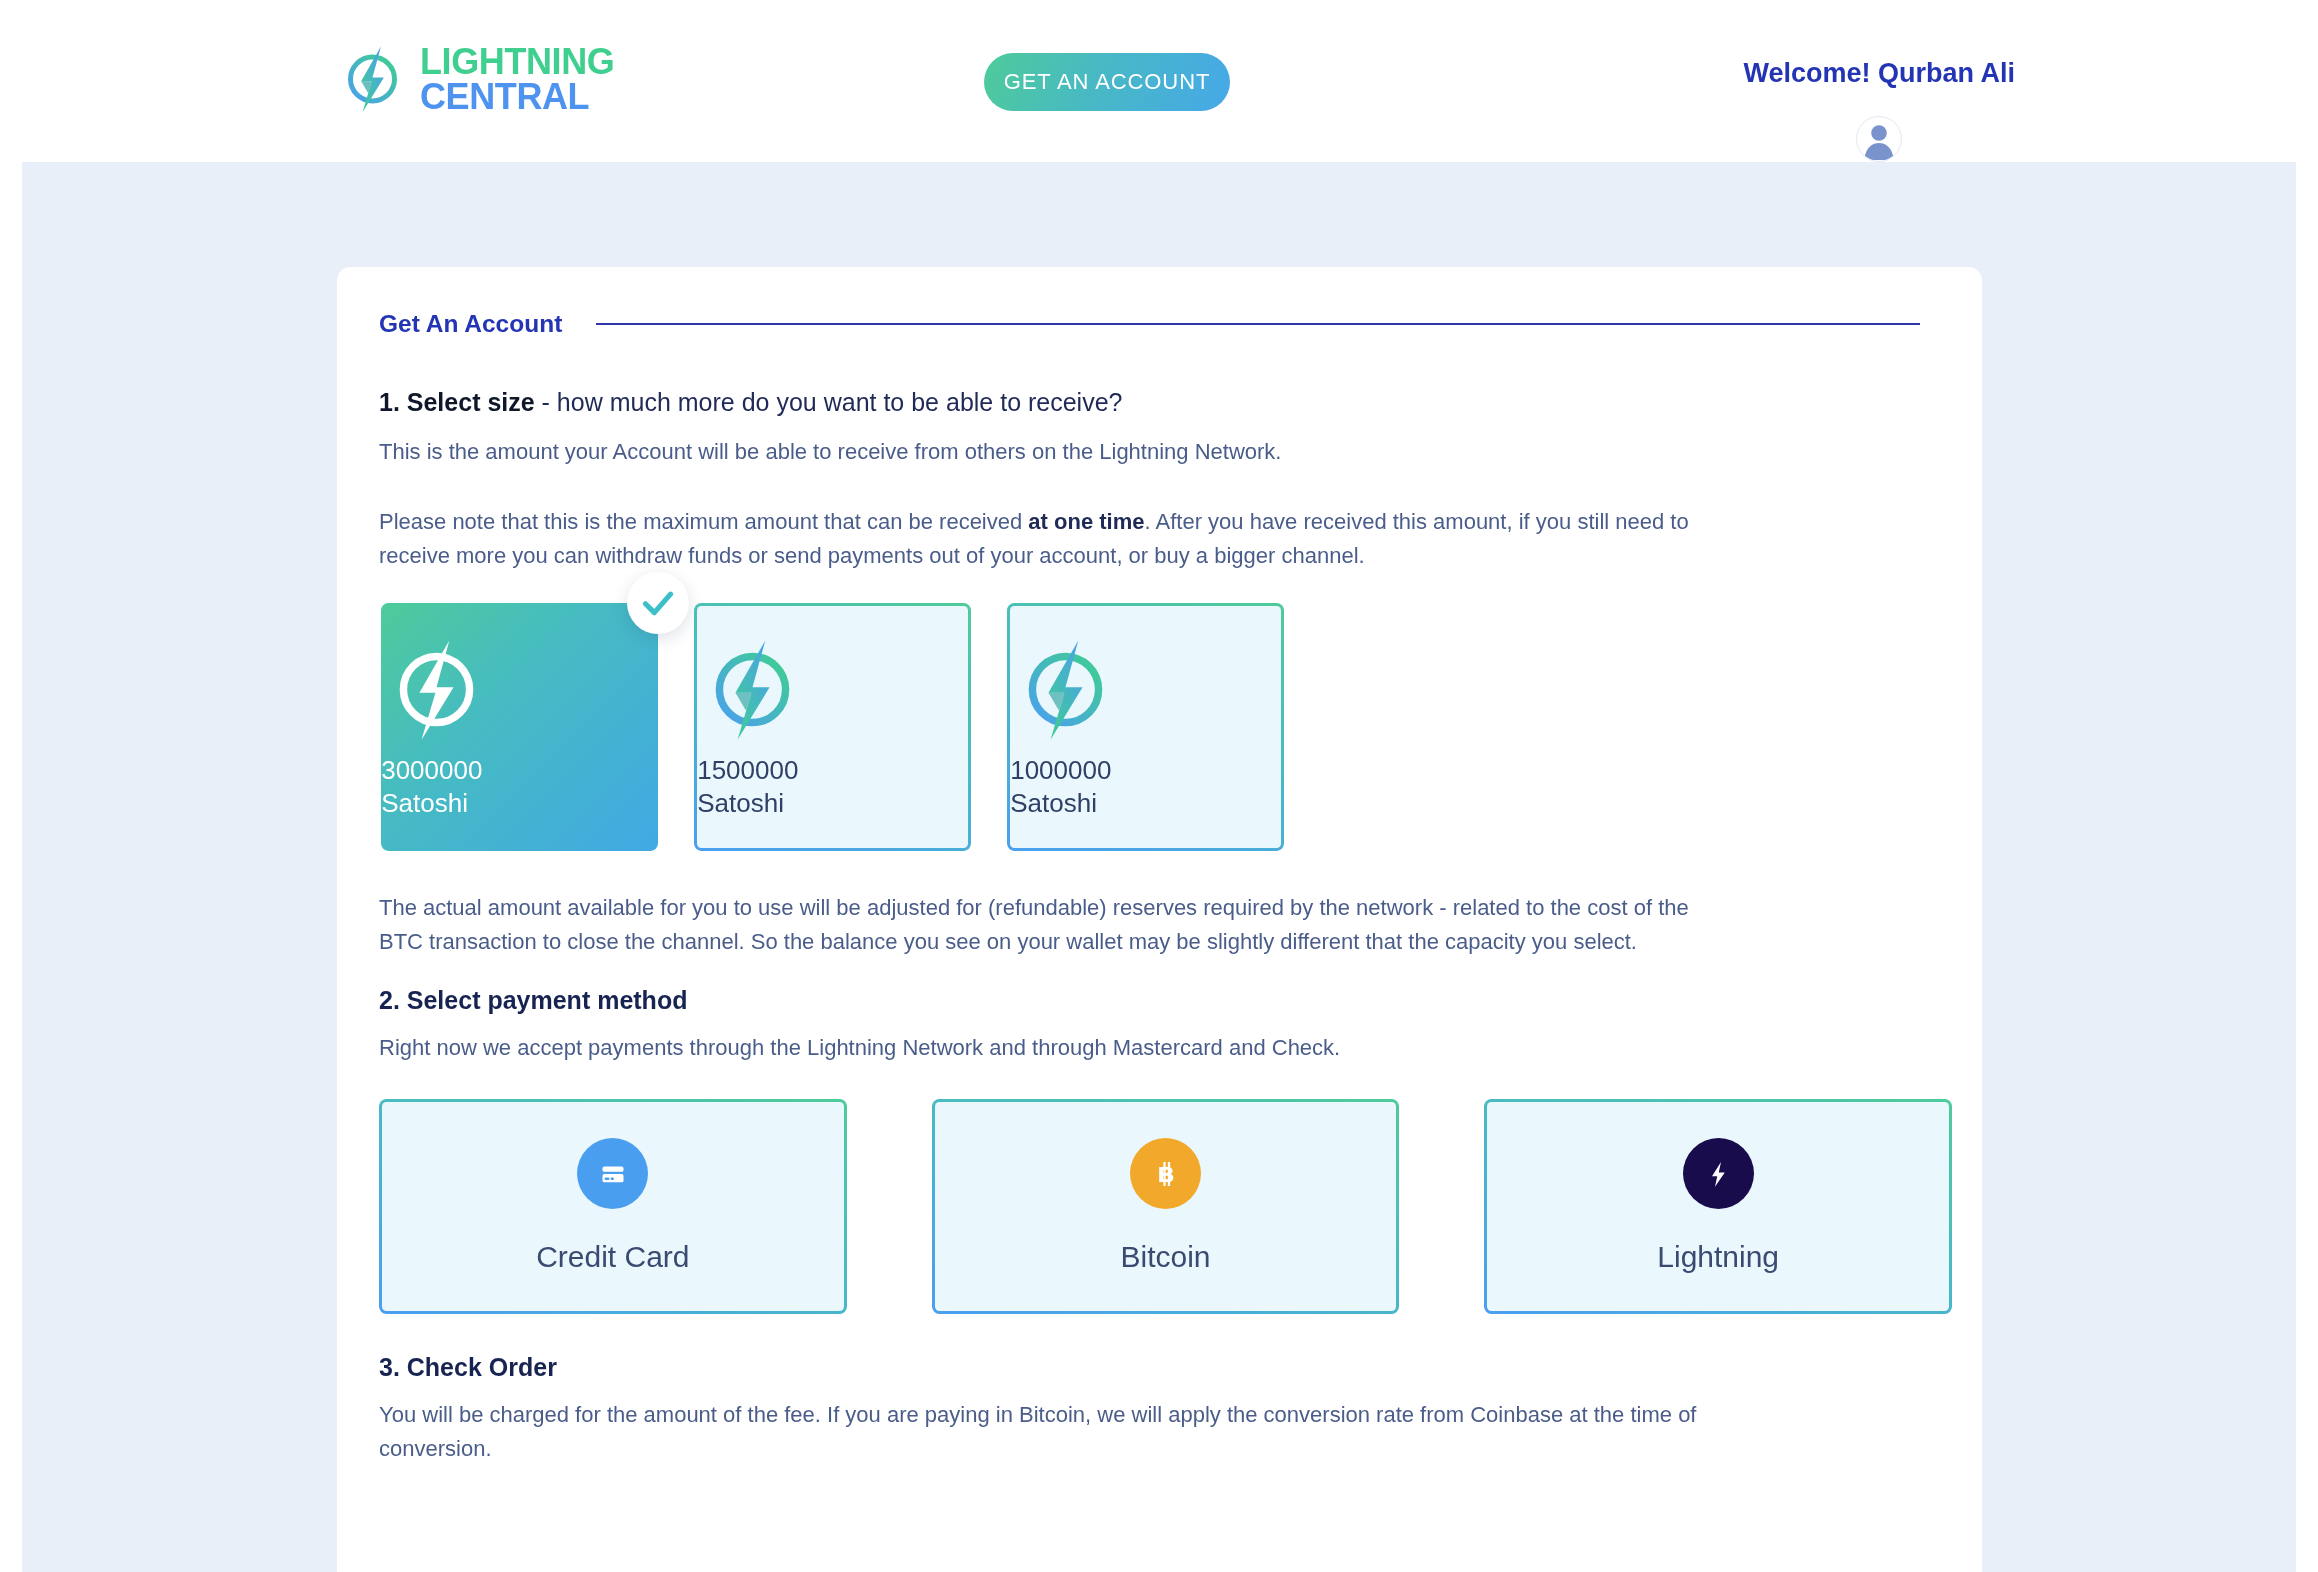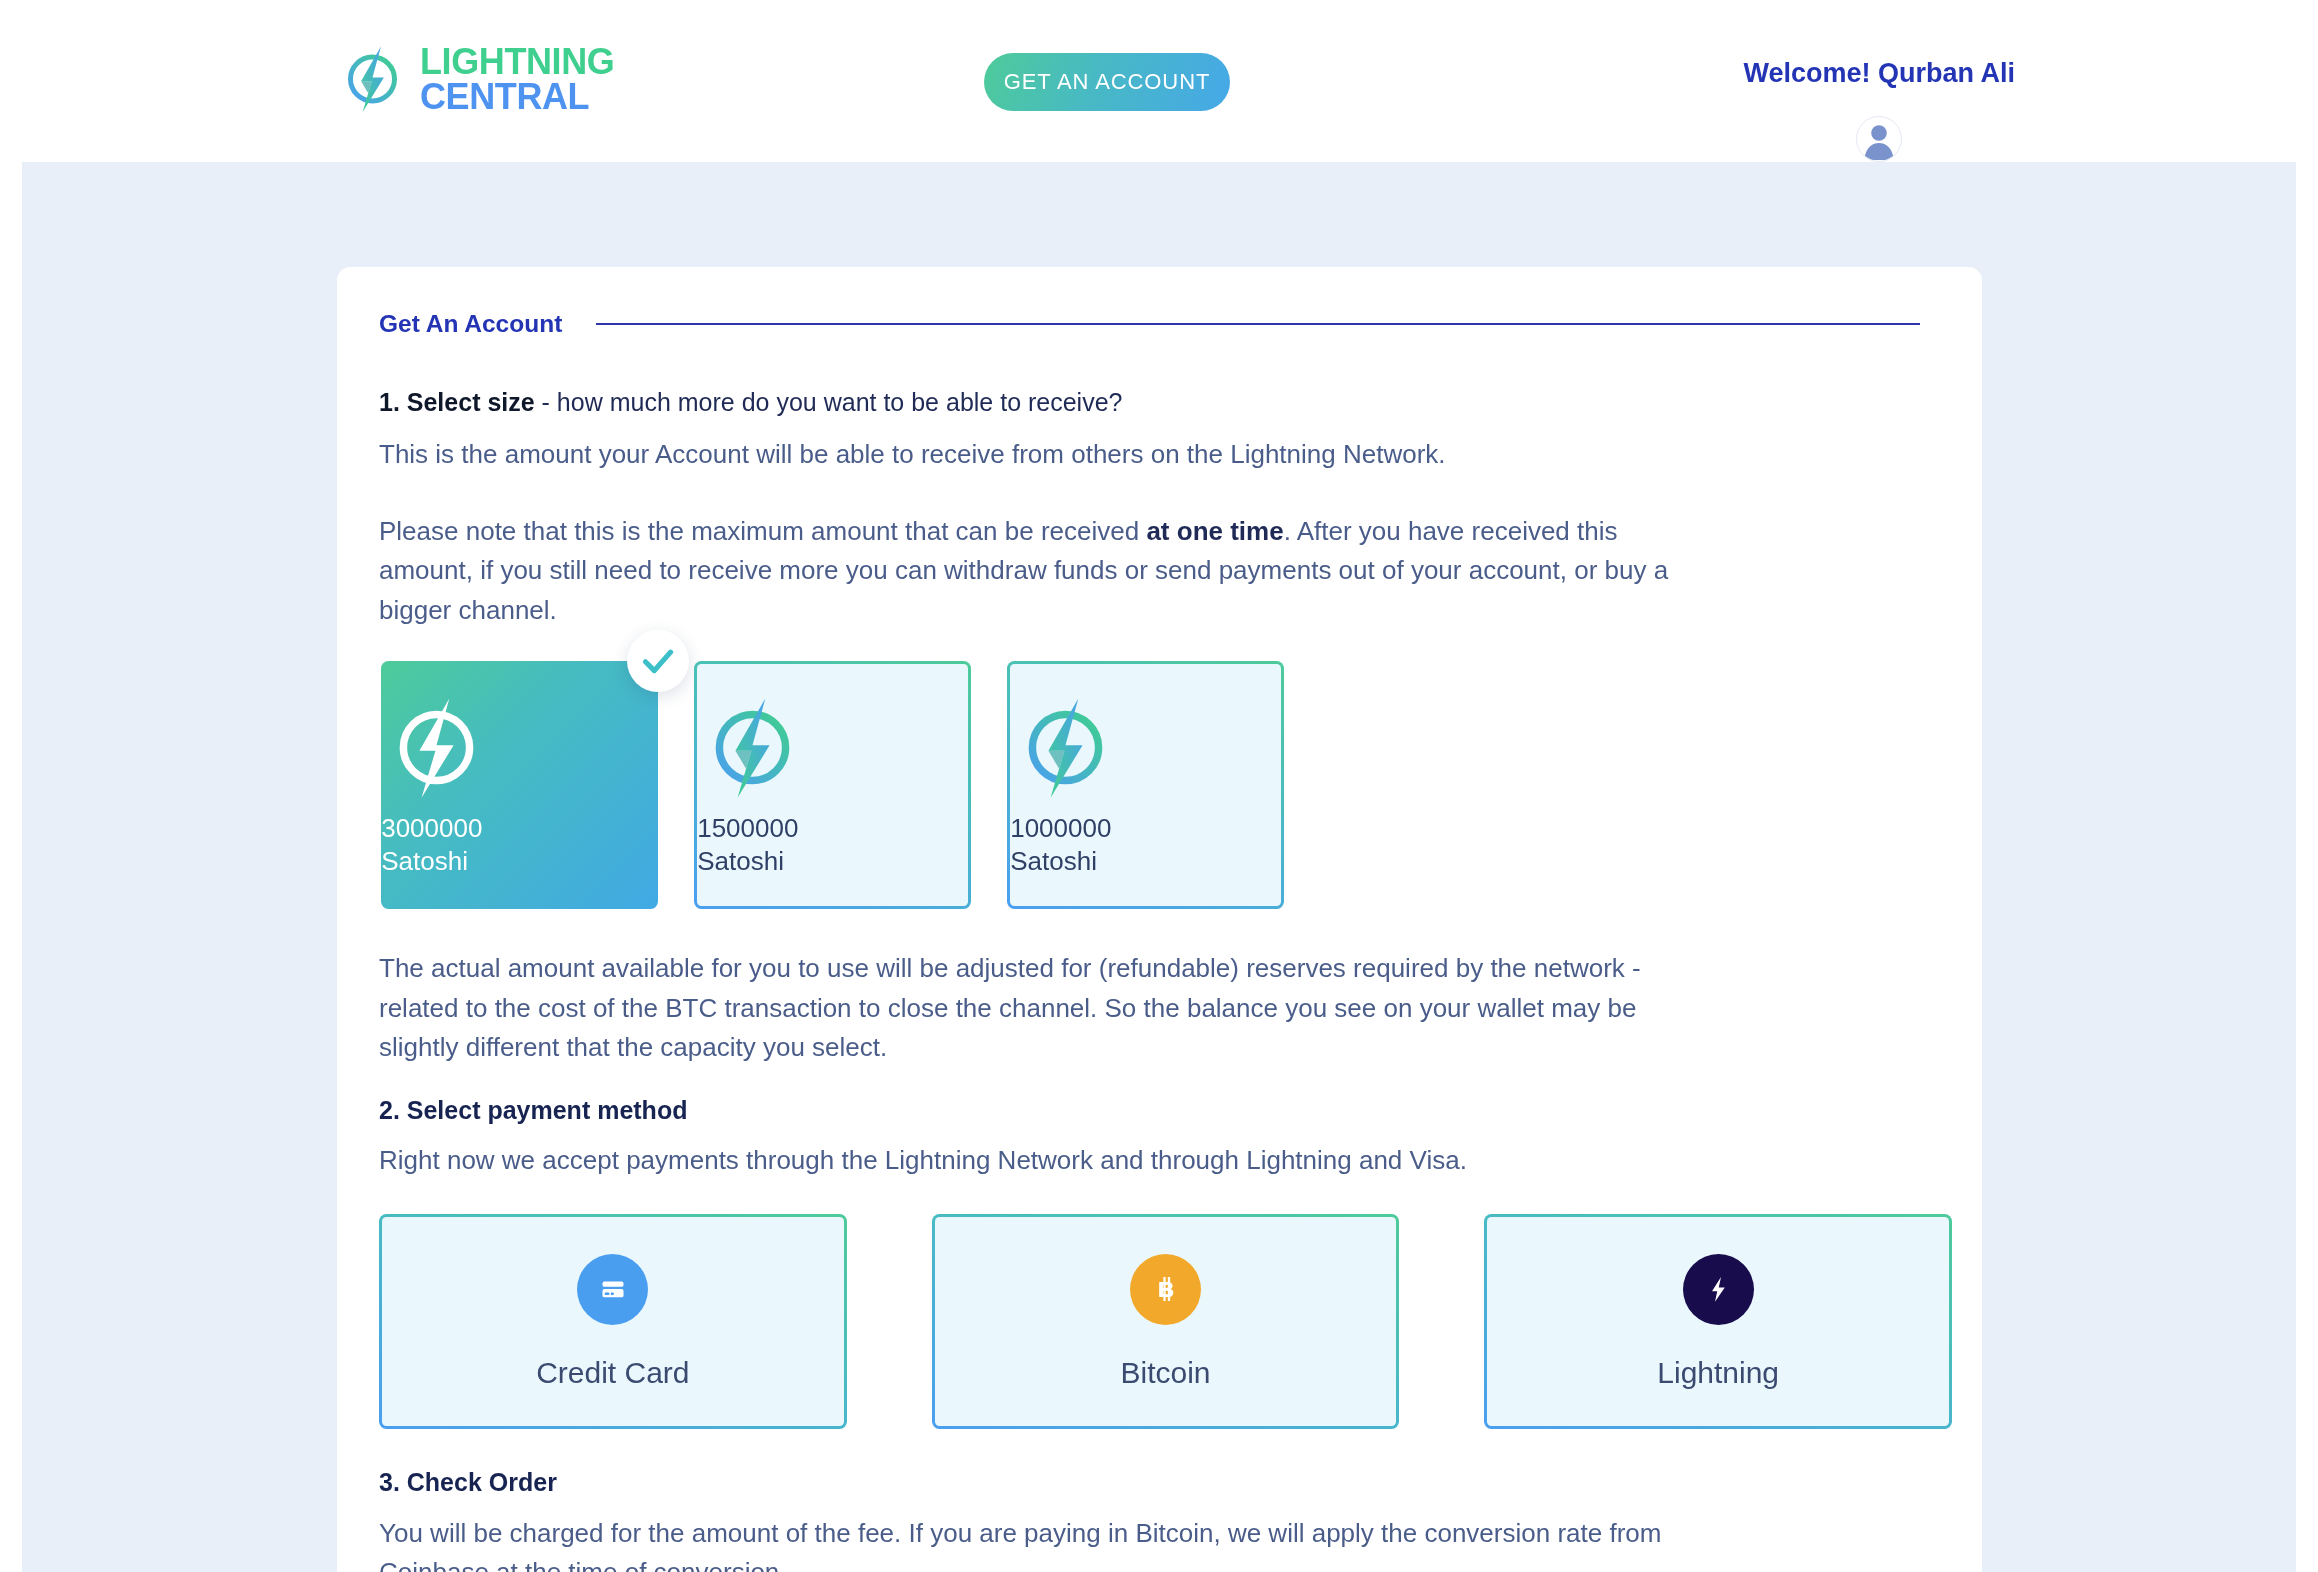--- a/index.html
+++ b/index.html
@@ -134,21 +134,21 @@
   .step-head {
     font-size: 25px;
     color: #1f2a56;
     font-weight: 400;
     margin-bottom: 18px;
     width: 1334px;
   }
   .step-head b { font-weight: 700; color: #0f172a; }
 
   .para {
-    font-size: 26px;
+    font-size: 22px;
     line-height: 1.52;
     color: #4a5d8a;
     width: 1334px;
     overflow-wrap: break-word;
     word-break: break-word;
   }
   .para b { font-weight: 700; color: #1f2a56; }
 
   .para-tight { width: 1334px; }
 
@@ -388,21 +388,21 @@
         <span class="size-unit">Satoshi</span>
       </div>
 
     </div>
 
     <div class="para para-tight">The actual amount available for you to use will be adjusted for (refundable) reserves required by the network - related to the cost of the BTC transaction to close the channel. So the balance you see on your wallet may be slightly different that the capacity you select.</div>
 
     <div class="spacer-38"></div>
 
     <div class="h-sub">2. Select payment method</div>
-    <div class="para">Right now we accept payments through the Lightning Network and through Lightning and Visa.</div>
+    <div class="para">Right now we accept payments through the Lightning Network and through Mastercard and Check.</div>
 
     <div class="pay-row">
 
       <div class="pay-card">
         <span class="pay-icon-circle" style="background:#4a9ef0;">
           <svg viewBox="0 0 48 48" width="36" height="36">
             <rect x="10" y="14" width="28" height="7" rx="2.5" fill="#ffffff"></rect>
             <rect x="10" y="24" width="28" height="11" rx="2.5" fill="#ffffff"></rect>
             <rect x="13" y="28.5" width="6" height="3.5" rx="1" fill="#4a9ef0"></rect>
             <rect x="21" y="28.5" width="4" height="3.5" rx="1" fill="#4a9ef0"></rect>

